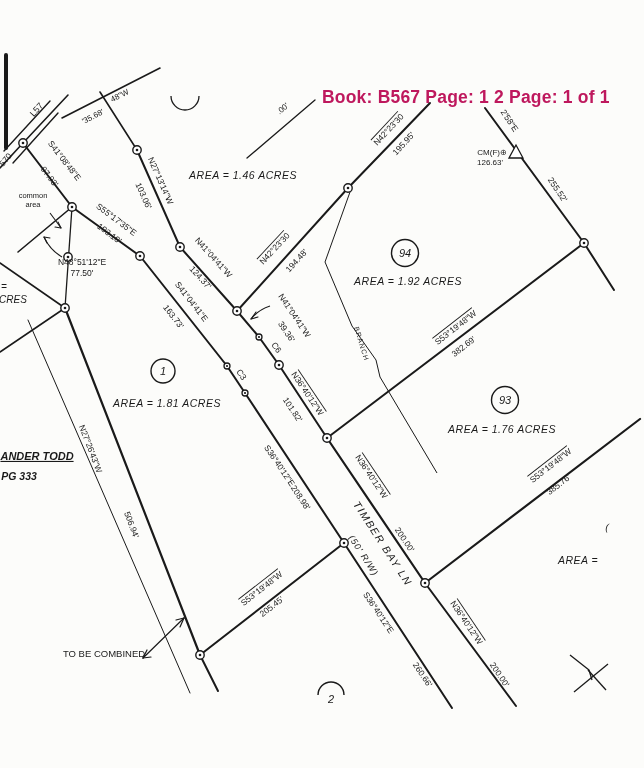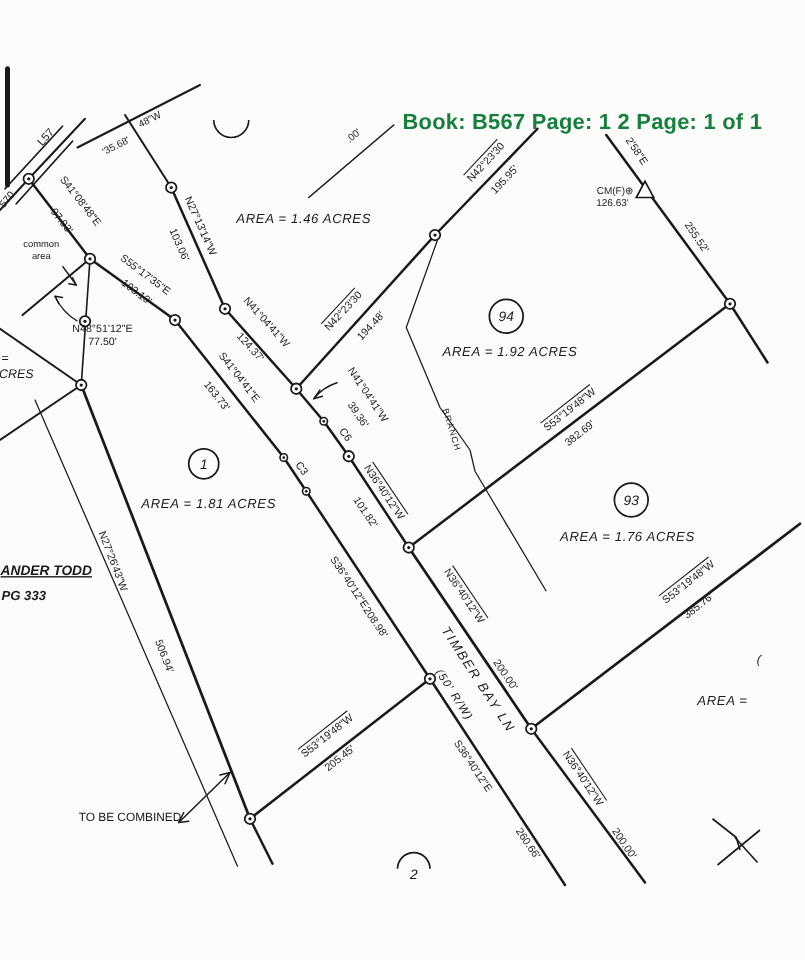--- a/index.html
+++ b/index.html
@@ -15,21 +15,21 @@
   #plat-svg{position:absolute;left:0;top:0;}
   #plat-svg text{
     fill:#1a1a1a;font-family:"Liberation Sans",sans-serif;
     dominant-baseline:middle;
   }
 </style>
 </head>
 <body>
 
 <div class="page">
-  <div class="stamp" style="color: #15803d;">Book: B567 Page: 1 2 Page: 1 of 1</div>
+  <div class="stamp" style="color: #be185d;">Book: B567 Page: 1 2 Page: 1 of 1</div>
   <svg id="plat-svg" width="644" height="768" viewBox="0 0 644 768">
       <line x1="6" y1="55" x2="6" y2="148" stroke="#1a1a1a" stroke-width="4" stroke-linecap="round"></line>
       <line x1="4" y1="151" x2="50" y2="101" stroke="#1a1a1a" stroke-width="1.4" stroke-linecap="round"></line>
       <line x1="13" y1="163" x2="58" y2="113" stroke="#1a1a1a" stroke-width="1.4" stroke-linecap="round"></line>
       <line x1="23" y1="143" x2="68" y2="95" stroke="#1a1a1a" stroke-width="1.6" stroke-linecap="round"></line>
       <line x1="62" y1="118" x2="160" y2="68" stroke="#1a1a1a" stroke-width="1.6" stroke-linecap="round"></line>
       <line x1="0" y1="168" x2="23" y2="143" stroke="#1a1a1a" stroke-width="1.6" stroke-linecap="round"></line>
       <line x1="23" y1="143" x2="72" y2="207" stroke="#1a1a1a" stroke-width="2" stroke-linecap="round"></line>
       <line x1="72" y1="207" x2="140" y2="256" stroke="#1a1a1a" stroke-width="2" stroke-linecap="round"></line>
       <line x1="140" y1="256" x2="227" y2="366" stroke="#1a1a1a" stroke-width="2" stroke-linecap="round"></line>

